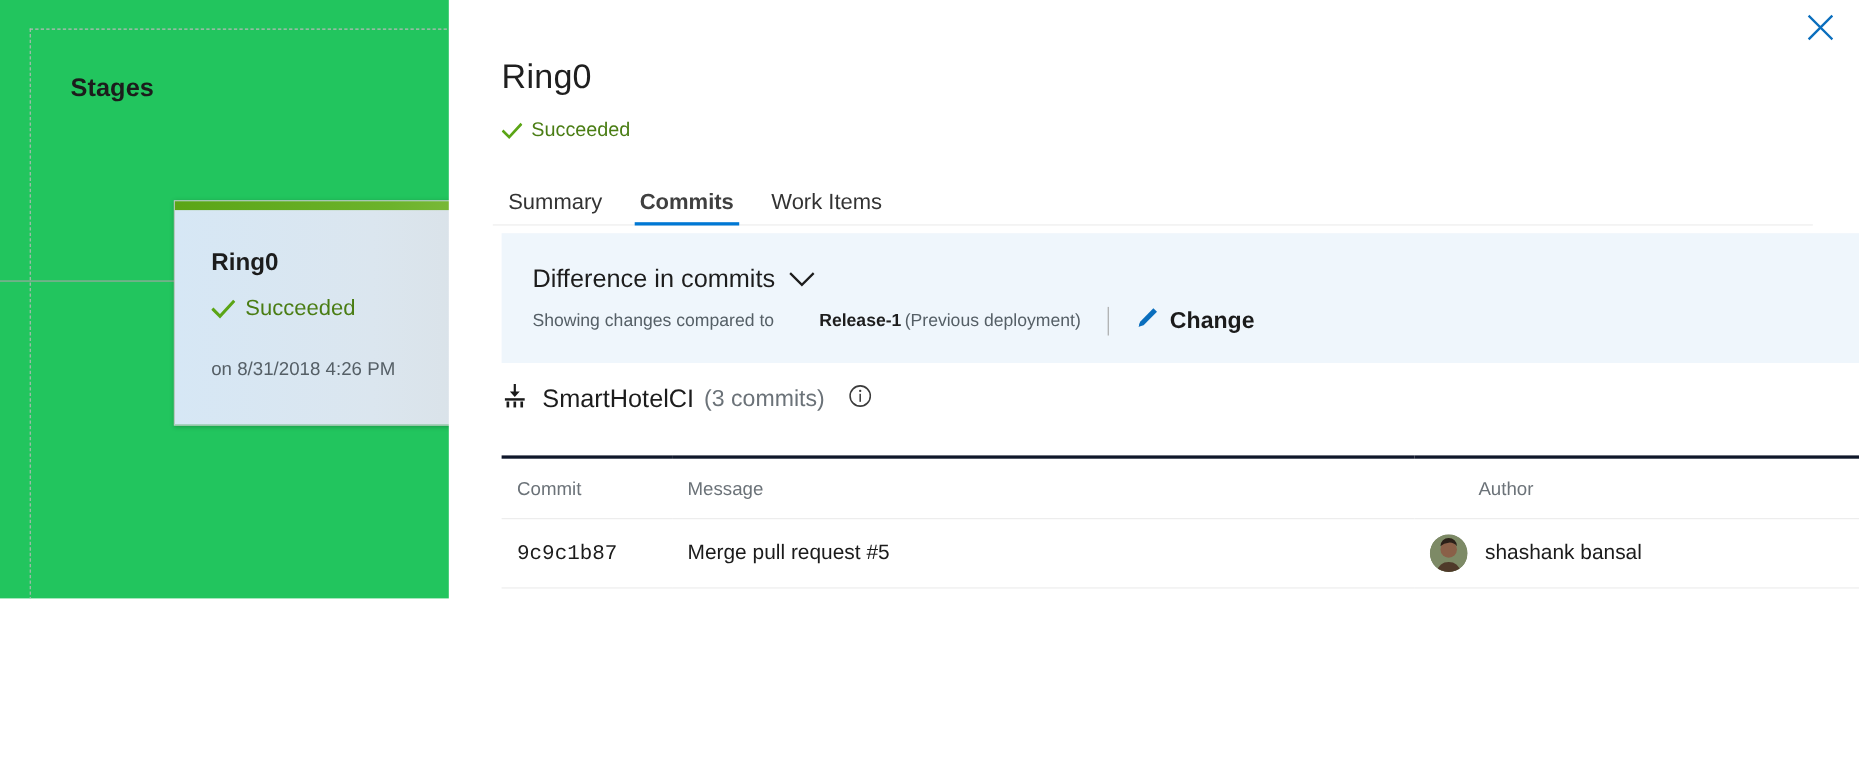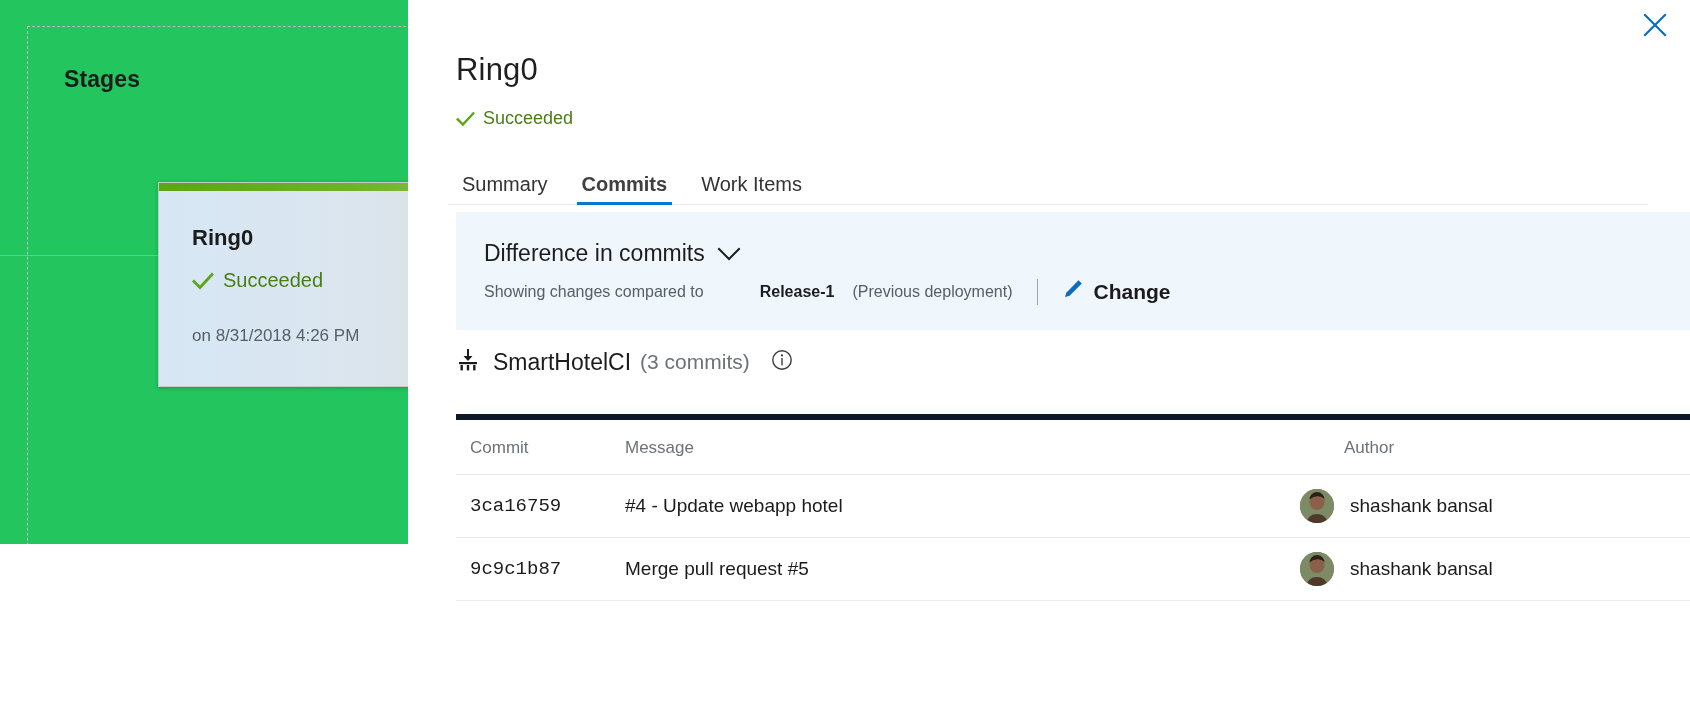--- a/index.html
+++ b/index.html
@@ -182,21 +182,21 @@
     width: 1234px;
     border-collapse: collapse;
     table-layout: fixed;
   }
   .commits-table thead th {
     text-align: left;
     font-weight: normal;
     font-size: 17px;
     color: #6b7278;
     padding: 18px 0 16px 14px;
-    border-top: 6px solid #0f172a;
+    border-top: 3px solid #0f172a;
   }
   .commits-table tbody td {
     font-size: 19px;
     color: #1b1b1b;
     padding: 14px 0 14px 14px;
     border-top: 1px solid #ebebeb;
     vertical-align: middle;
   }
   .commits-table tbody tr:last-child td { border-bottom: 1px solid #ebebeb; }
   .col-commit { width: 155px; }
@@ -279,21 +279,21 @@
       <div class="diff-title">
         <span>Difference in commits</span>
         <span>
           <svg width="24" height="14" viewBox="0 0 24 14" aria-hidden="true">
             <path d="M2 2 L12 12 L22 2" fill="none" stroke="#1d1d1d" stroke-width="2" stroke-linecap="square"></path>
           </svg>
         </span>
       </div>
       <div class="diff-sub">
         <span>Showing changes compared to</span>
-        <b style="margin:0 18px;padding-left:38px;">Release-1</b>
+        <b style="margin:0 3px;padding-left:38px;">Release-1</b>
         <span>(Previous deployment)</span>
         <span class="diff-sep"></span>
         <a class="change-link" href="#">
           <span>
             <svg width="22" height="22" viewBox="0 0 22 22" aria-hidden="true">
               <path d="M16.5 2.2 L19.8 5.5 L7.6 17.7 L3.2 19 L4.5 14.6 Z" fill="#0a6ebd"></path>
               <path d="M3.2 19 L4.5 14.6 L6.2 16.3 Z" fill="#0a6ebd"></path>
             </svg>
           </span>
           <span>Change</span>
@@ -326,37 +326,20 @@
   <table class="commits-table">
     <thead>
       <tr>
         <th class="col-commit">Commit</th>
         <th class="col-message">Message</th>
         <th class="col-author th-author">Author</th>
       </tr>
     </thead>
     <tbody>
       <tr>
-        <td class="cell-hash">3ca16759</td>
-        <td>#4 - Update webapp hotel</td>
-        <td>
-          <span class="cell-author">
-            <span class="avatar">
-              <svg width="34" height="34" viewBox="0 0 34 34" aria-hidden="true">
-                <rect width="34" height="34" fill="#7d8a66"></rect>
-                <circle cx="17" cy="13.5" r="7.5" fill="#8a6048"></circle>
-                <path d="M9.5 10.5 a7.5 7.5 0 0 1 15 0 q-3 -3.6 -7.5 -3.2 q-4.5 .4 -7.5 3.2 z" fill="#2a2018"></path>
-                <path d="M6 34 q2.5 -9 11 -9 q8.5 0 11 9 z" fill="#4f3a2a"></path>
-              </svg>
-            </span>
-            <span class="author-name">shashank bansal</span>
-          </span>
-        </td>
-      </tr>
-      <tr>
         <td class="cell-hash">9c9c1b87</td>
         <td>Merge pull request #5</td>
         <td>
           <span class="cell-author">
             <span class="avatar">
               <svg width="34" height="34" viewBox="0 0 34 34" aria-hidden="true">
                 <rect width="34" height="34" fill="#7d8a66"></rect>
                 <circle cx="17" cy="13.5" r="7.5" fill="#8a6048"></circle>
                 <path d="M9.5 10.5 a7.5 7.5 0 0 1 15 0 q-3 -3.6 -7.5 -3.2 q-4.5 .4 -7.5 3.2 z" fill="#2a2018"></path>
                 <path d="M6 34 q2.5 -9 11 -9 q8.5 0 11 9 z" fill="#4f3a2a"></path>

